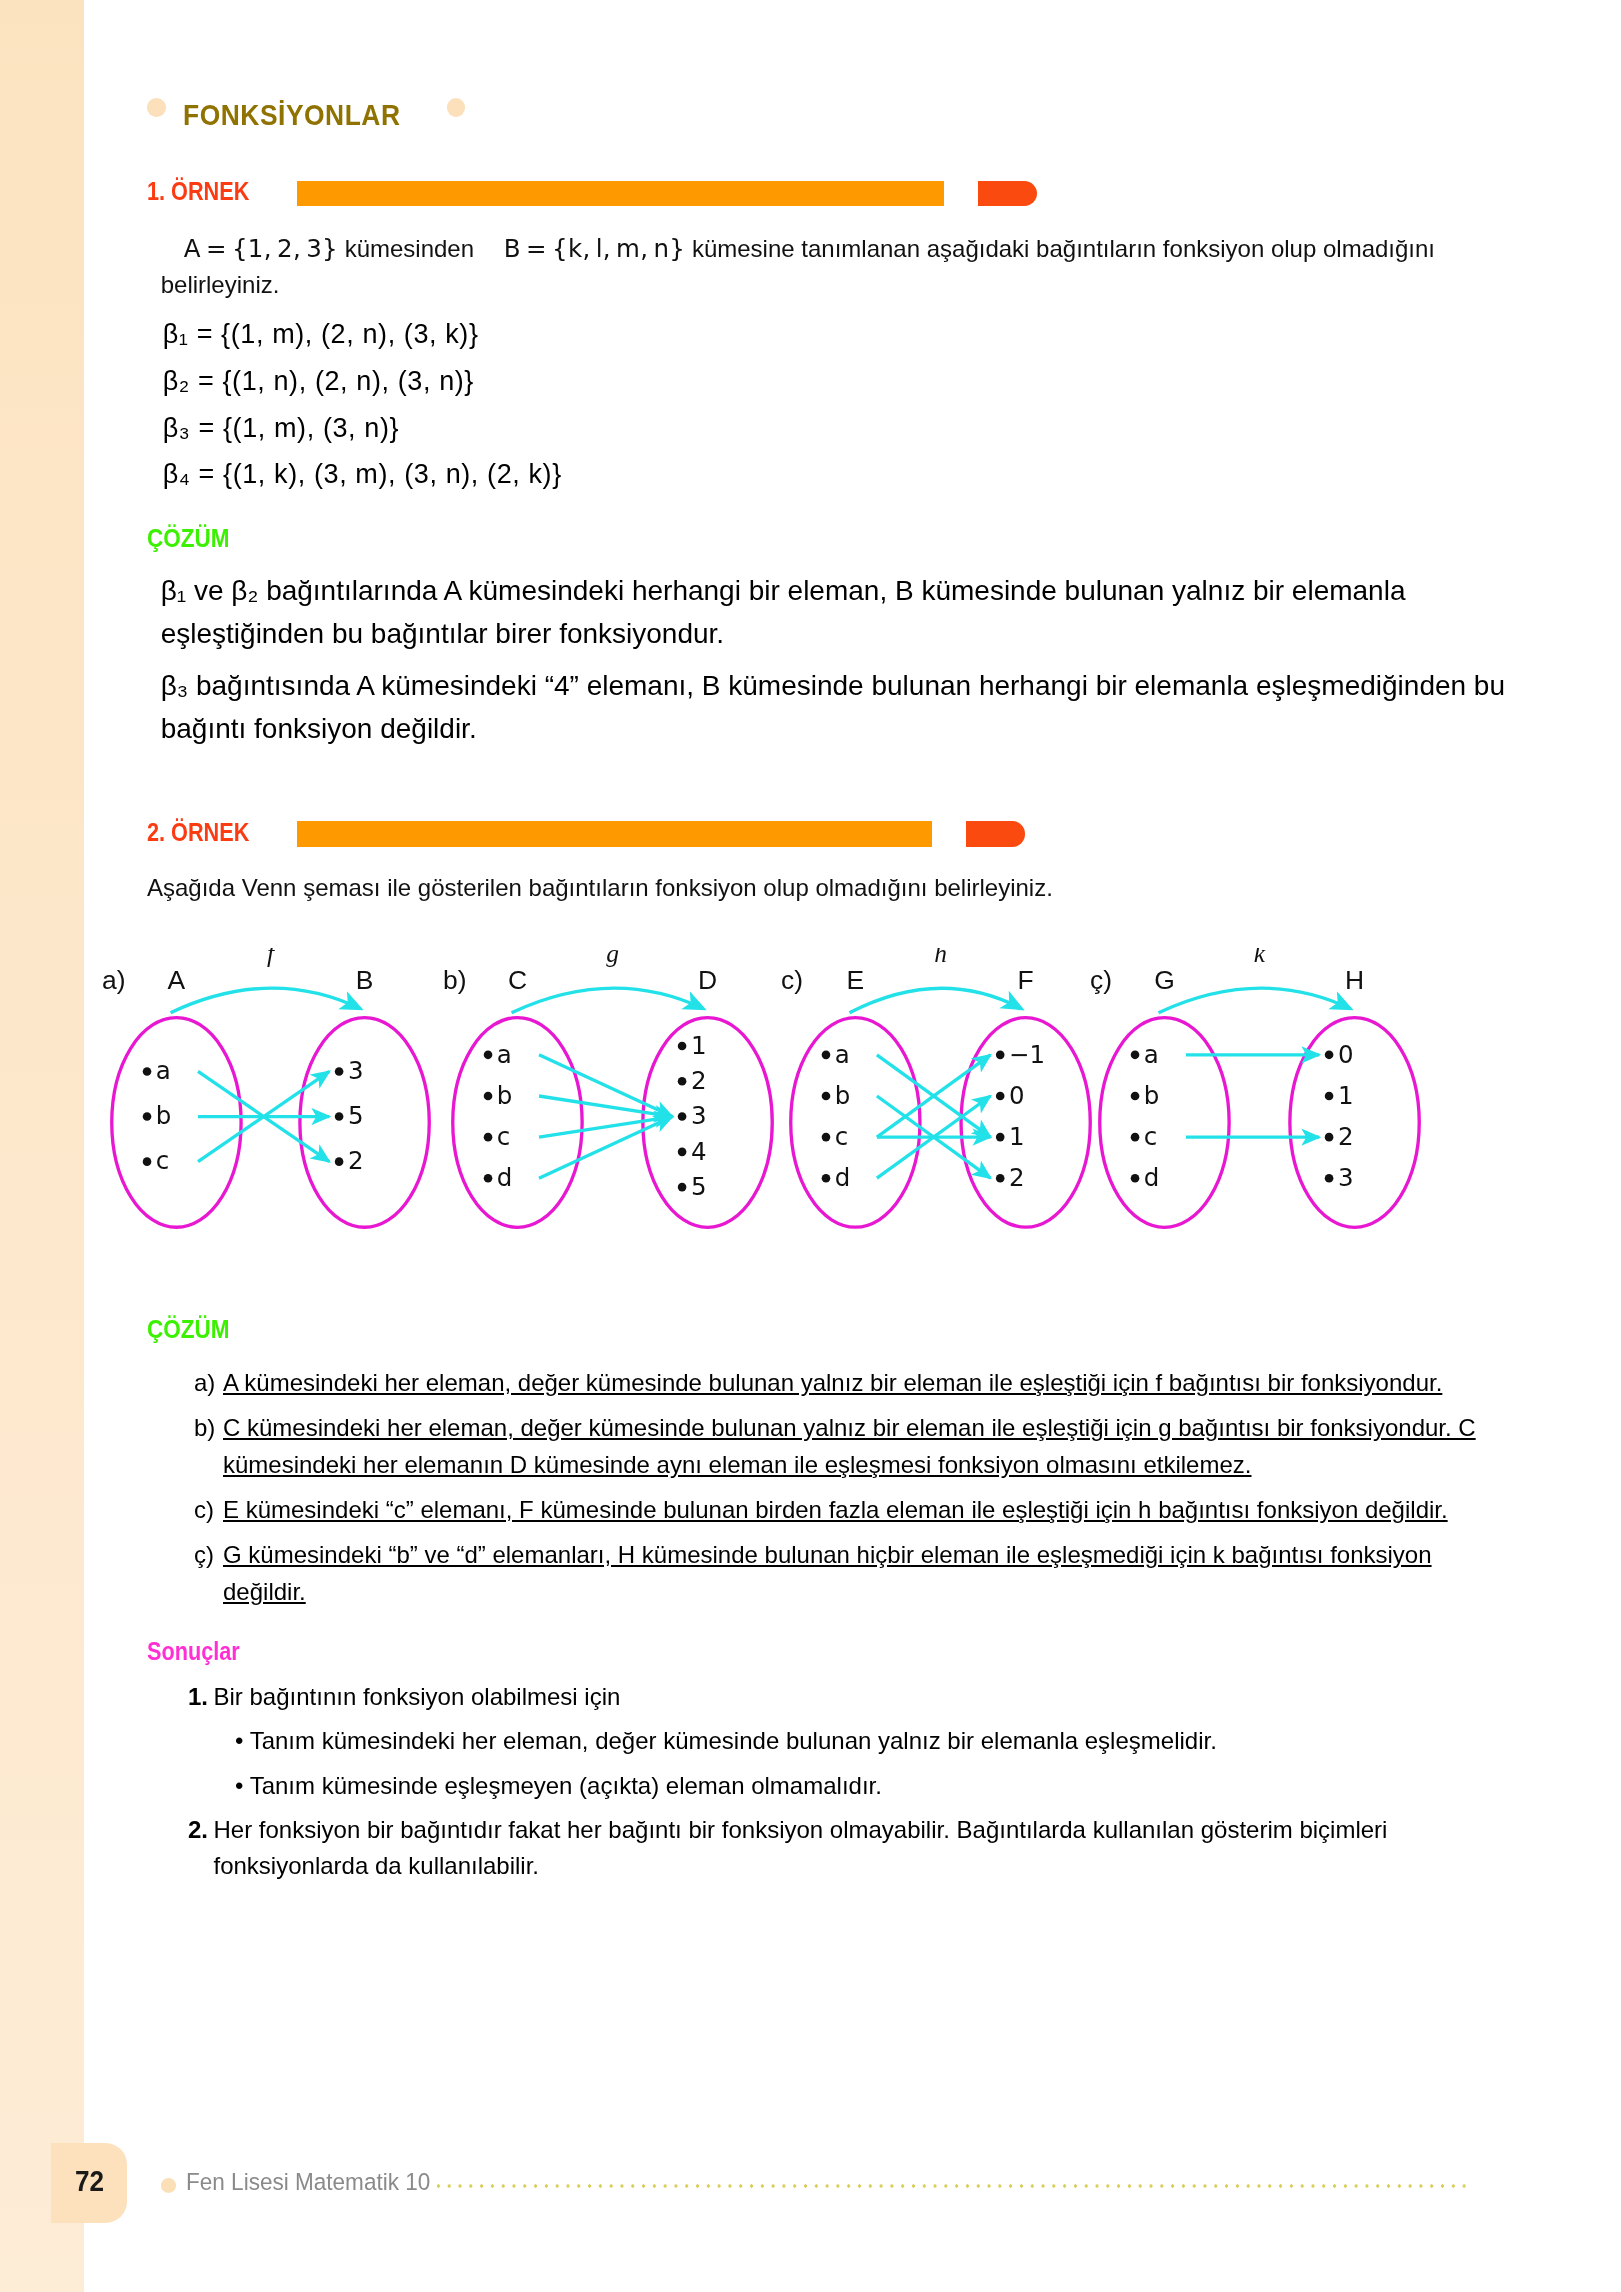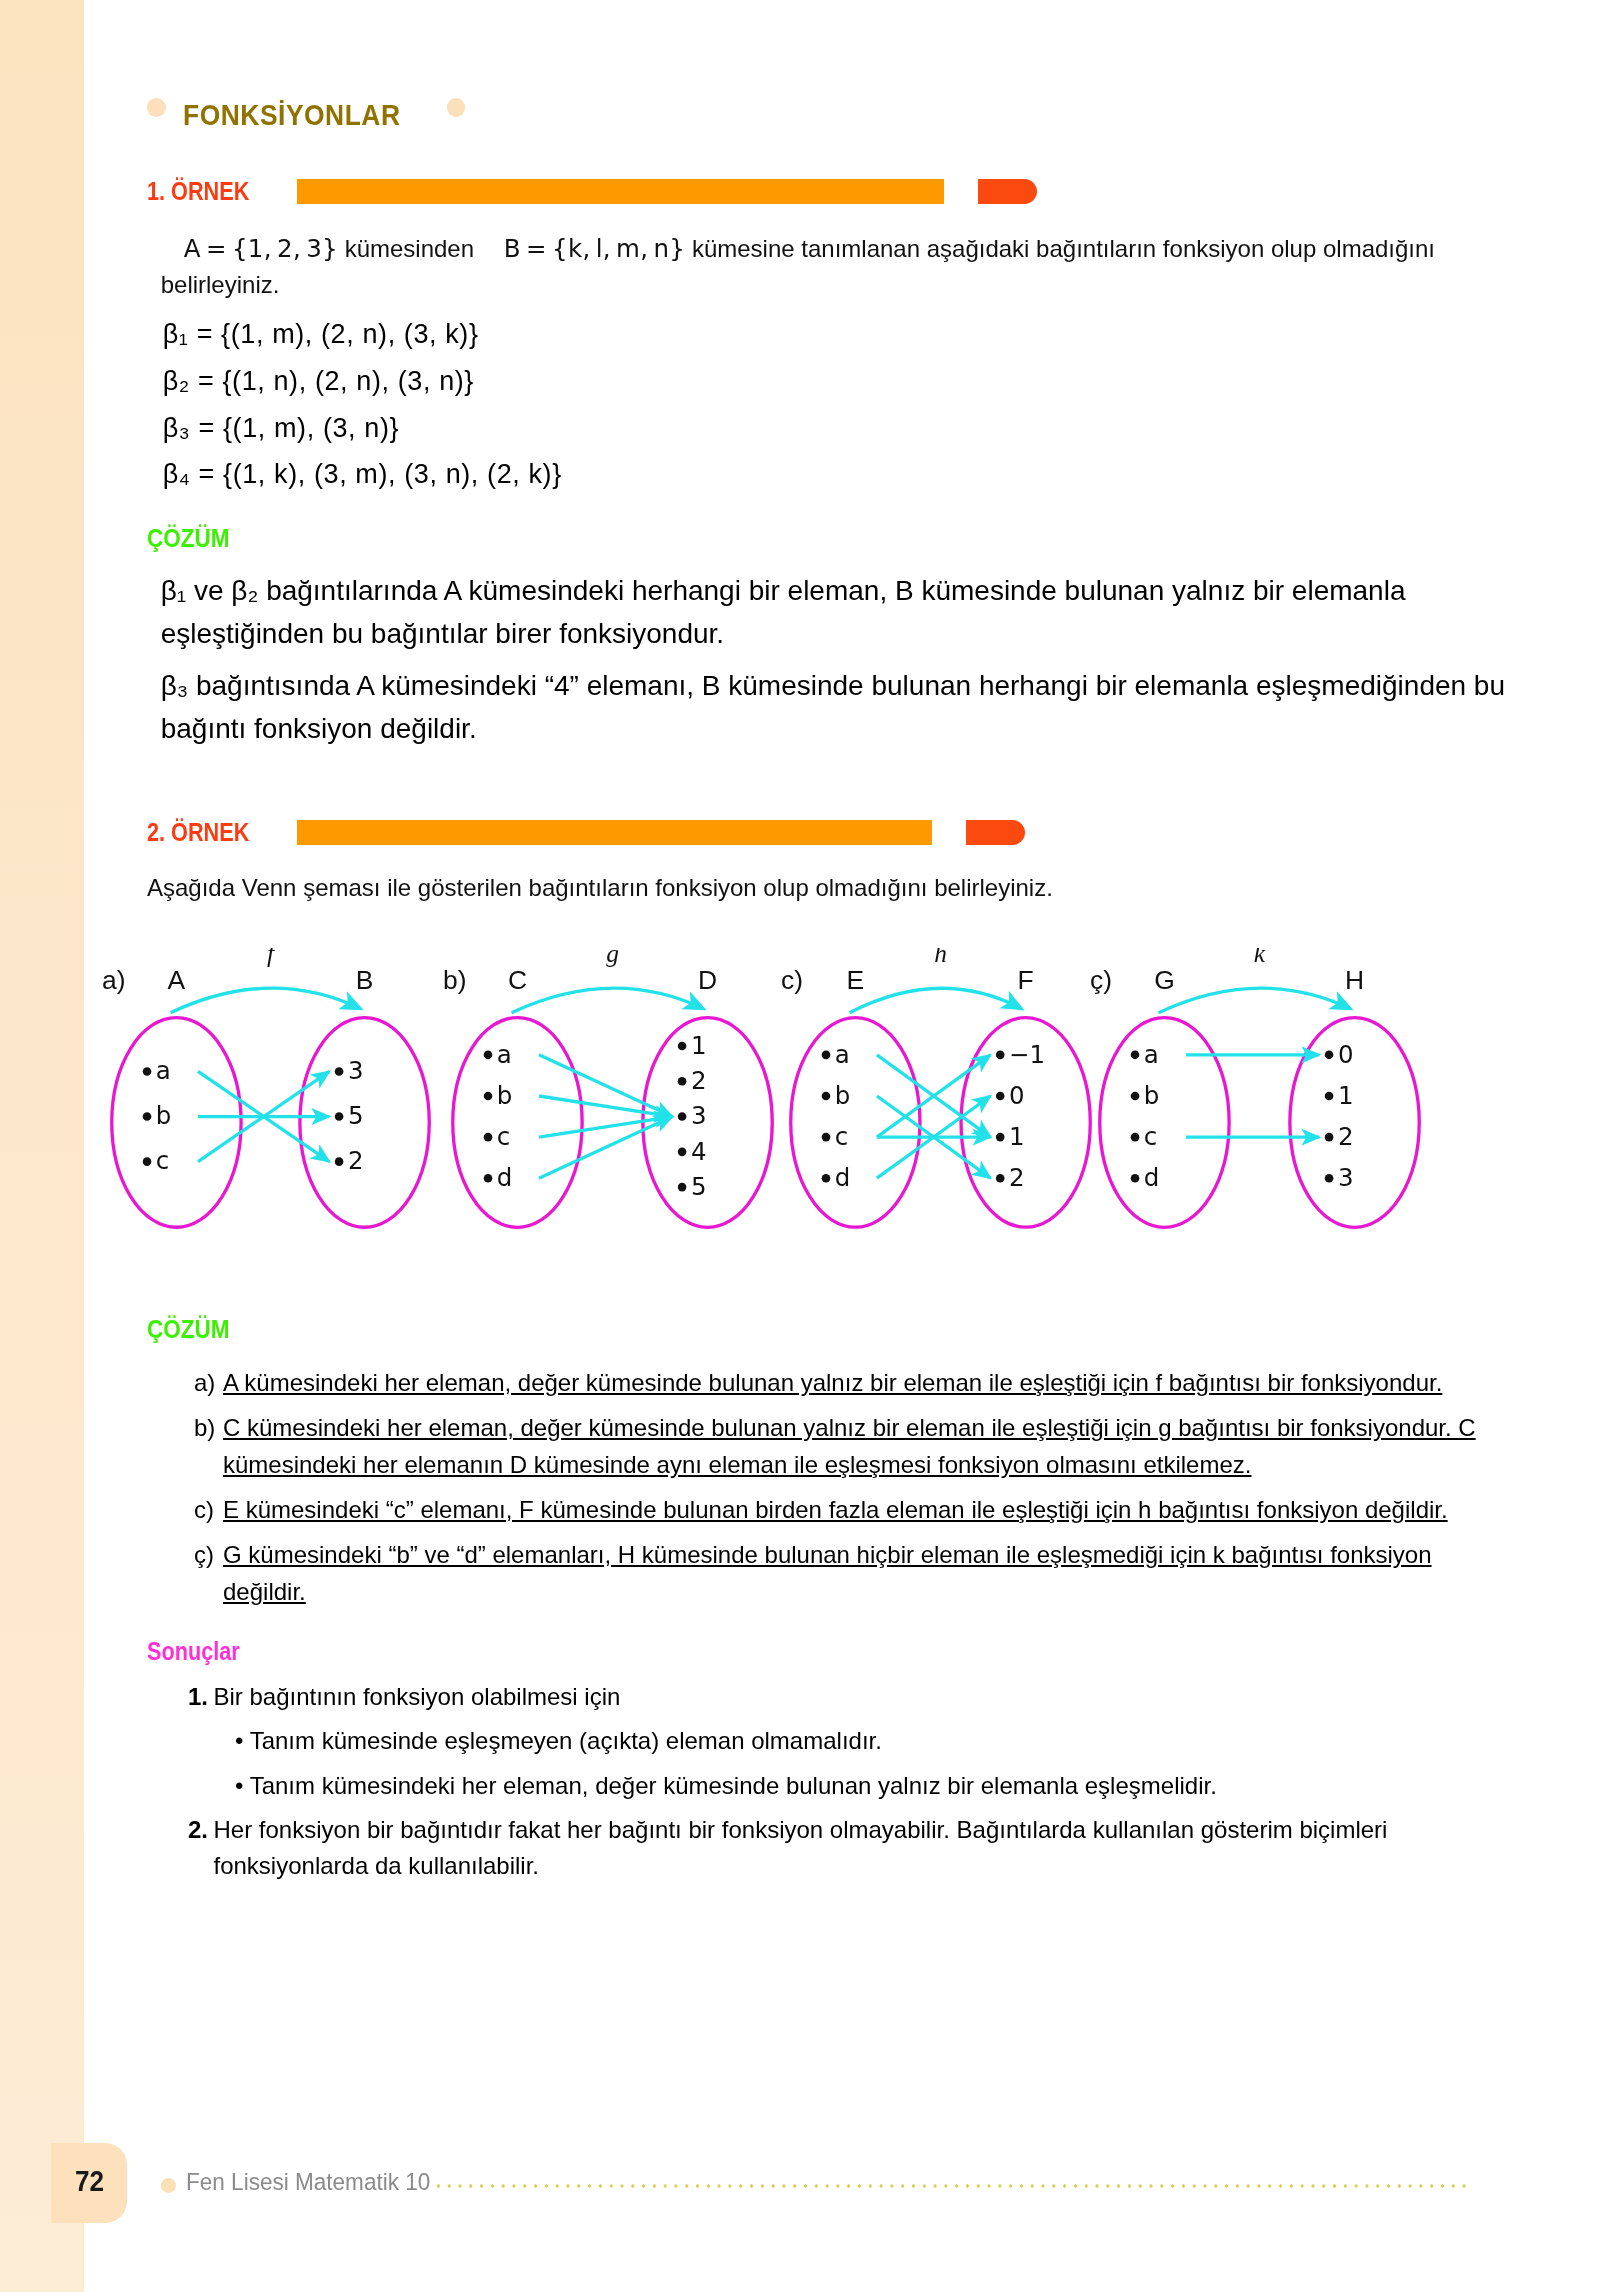--- a/index.html
+++ b/index.html
@@ -63,21 +63,21 @@
     letter-spacing: 0.6px;
     color: #8f7200;
     transform: scaleX(0.88);
     transform-origin: left center;
     white-space: nowrap;
   }
 
   
   .ornek-row {
     display: flex;
-    align-items: center;
+    align-items: flex-end;
     margin-bottom: 23.5px;
     gap: 24px;
   }
   .ornek-label {
     font-family: "Liberation Sans Narrow", "Liberation Sans", sans-serif;
     font-weight: bold;
     font-size: 25.5px;
     color: #fb3b12;
     transform: scaleX(0.85);
     transform-origin: left center;
@@ -486,22 +486,22 @@
     <div style="height:17.6px"></div>
     <div class="sonuclar-title">Sonuçlar</div>
     <div style="height:13.7px"></div>
 
     <ul class="num-list">
       <li class="num-item">
         <span class="nlbl">1.</span>
         <span>Bir bağıntının fonksiyon olabilmesi için</span>
       </li>
     </ul>
+    <div class="sub-bullet">• Tanım kümesindeki her eleman, değer kümesinde bulunan yalnız bir elemanla eşleşmelidir.</div>
     <div class="sub-bullet">• Tanım kümesinde eşleşmeyen (açıkta) eleman olmamalıdır.</div>
-    <div class="sub-bullet">• Tanım kümesindeki her eleman, değer kümesinde bulunan yalnız bir elemanla eşleşmelidir.</div>
     <ul class="num-list">
       <li class="num-item">
         <span class="nlbl">2.</span>
         <span>Her fonksiyon bir bağıntıdır fakat her bağıntı bir fonksiyon olmayabilir. Bağıntılarda kullanılan gösterim biçimleri fonksiyonlarda da kullanılabilir.</span>
       </li>
     </ul>
 
   </div>
 
   <div class="footer">

